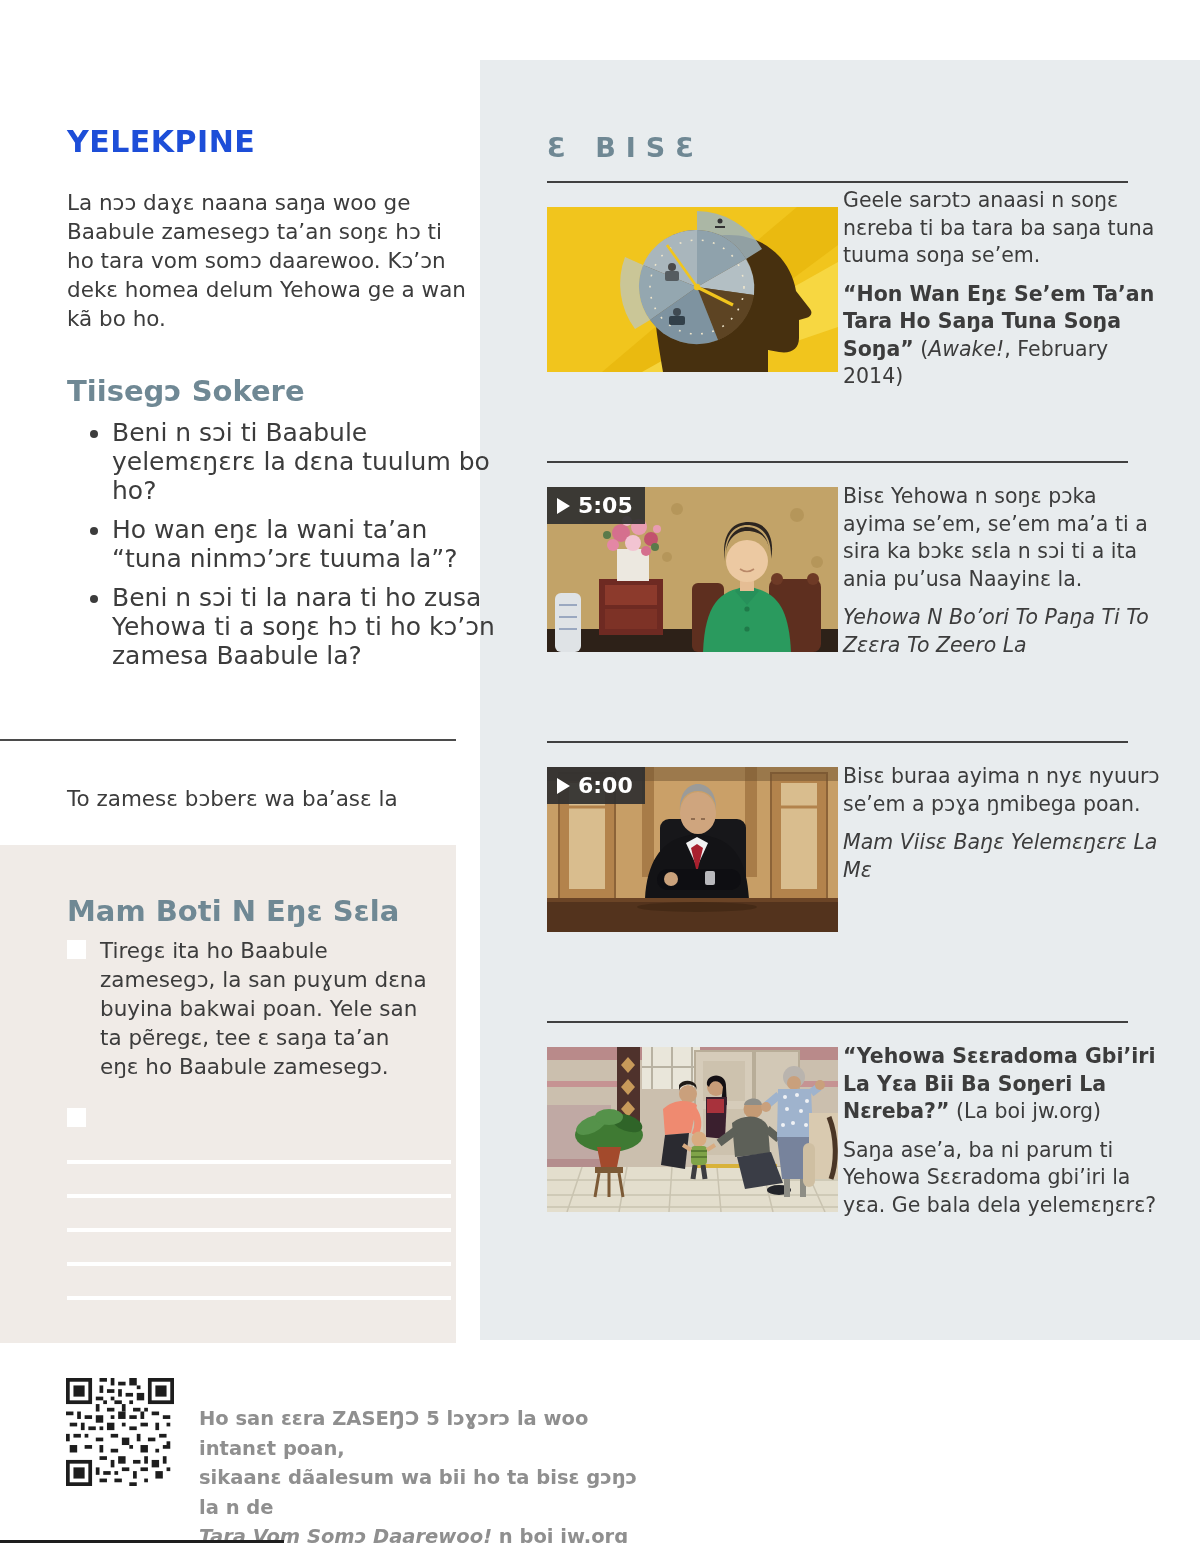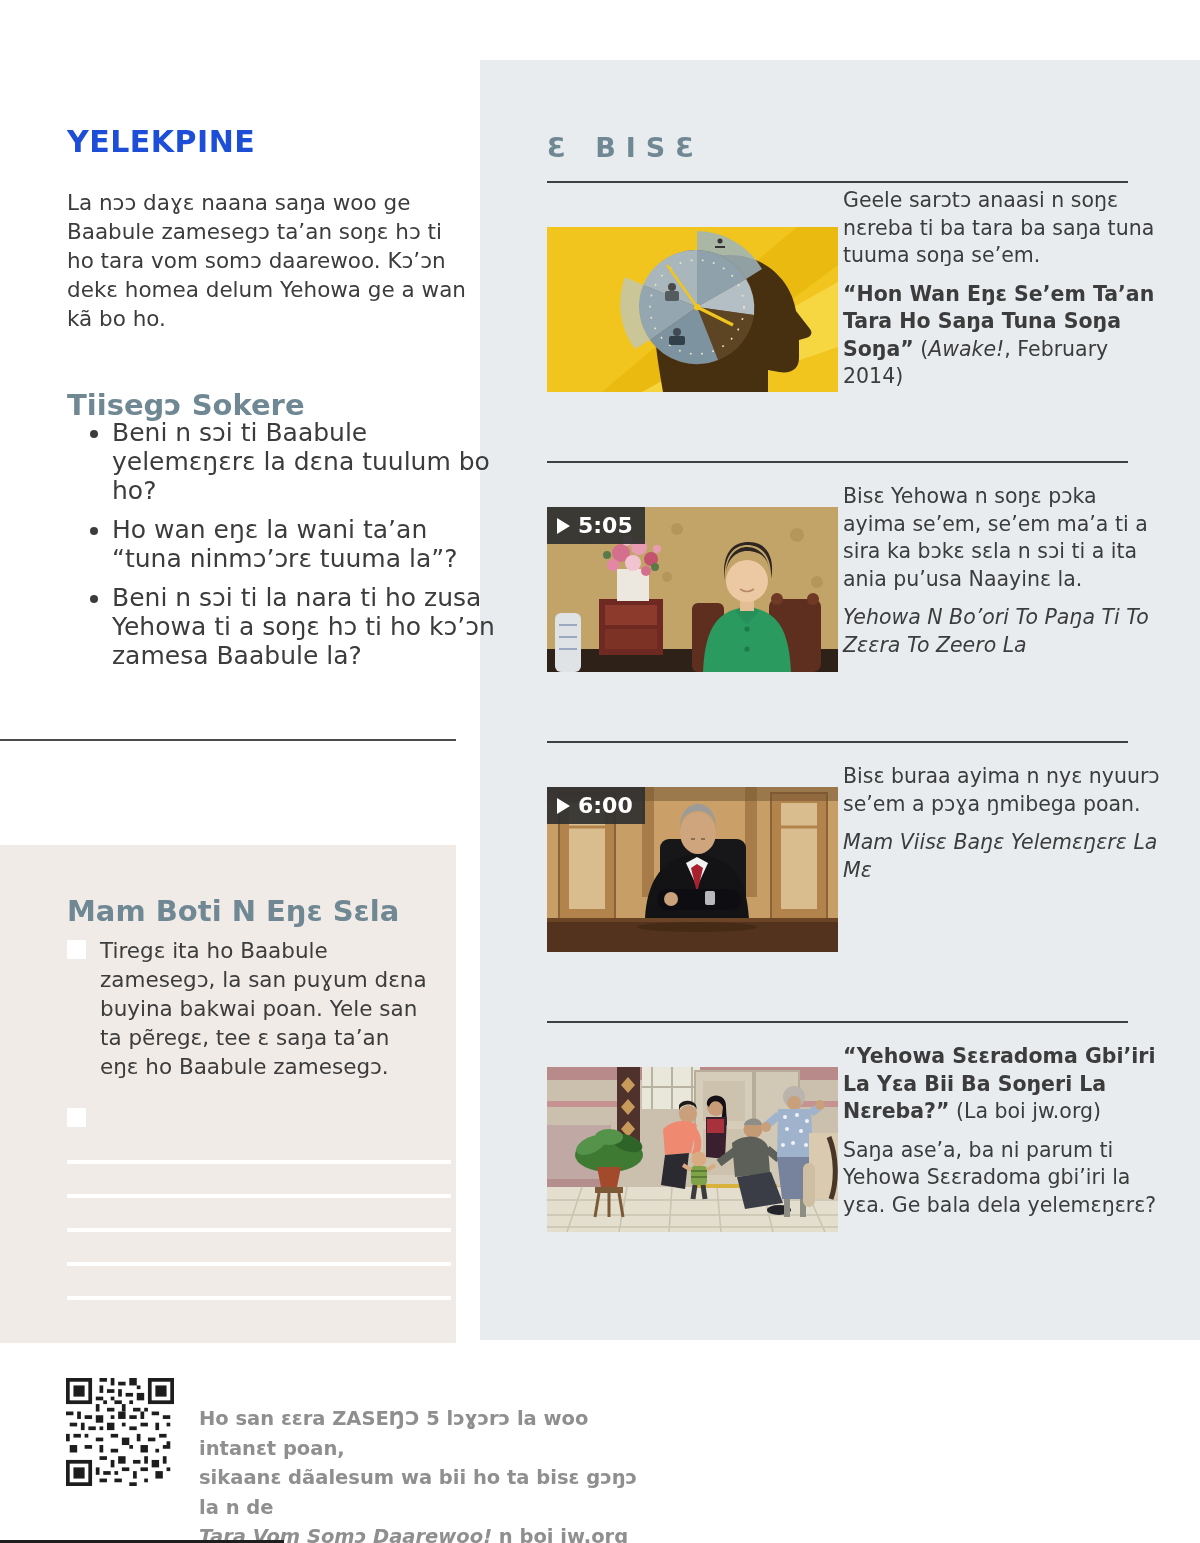--- a/index.html
+++ b/index.html
@@ -3,42 +3,42 @@
 <meta charset="utf-8">
 <style>
   html,body{margin:0;padding:0;background:#ffffff;}
   .page{position:relative;width:1200px;height:1543px;background:#fff;overflow:hidden;
         font-family:"DejaVu Sans","Liberation Sans",sans-serif;color:#3c3c3c;}
   .abs{position:absolute;}
 
   
   .main-title{left:67px;top:104px;font-size:30px;font-weight:700;color:#1d4ed8;letter-spacing:.5px;}
   .intro{left:67px;top:166px;width:400px;font-size:21.5px;line-height:29px;color:#3c3c3c;}
-  .sub-title{left:67px;top:364px;font-size:29px;font-weight:600;color:#6f8894;}
+  .sub-title{left:67px;top:350px;font-size:29px;font-weight:600;color:#6f8894;}
   .q-list{left:88px;top:418px;width:385px;margin:0;padding:0 0 0 24px;font-size:25px;line-height:29px;}
   .q-list li{margin:0 0 10px 0;}
   .left-rule{left:0;top:739px;width:456px;height:2px;background:#4b4b4b;}
   .completion-note{left:67px;top:764px;width:400px;font-size:21.5px;}
 
   .goal-box{left:0;top:845px;width:456px;height:498px;background:#f0ebe7;}
   .goal-title{left:67px;top:870px;font-size:29px;font-weight:600;color:#6f8894;}
   .check-sq{width:19px;height:19px;background:#ffffff;}
   .goal-item-text{font-size:21.5px;line-height:29px;color:#3c3c3c;}
   .write-line{left:67px;width:384px;height:4px;background:#ffffff;}
 
   .qr{left:66px;top:1378px;width:108px;height:108px;}
   .footer-text{left:199px;top:1404px;width:450px;font-size:19.5px;line-height:29.5px;
                font-weight:600;color:#8f8f8f;}
   .page-edge{left:0;top:1540px;width:284px;height:3px;background:#1e1e1e;}
 
   
   .panel{left:480px;top:60px;width:720px;height:1280px;background:#e8ecee;}
   .panel-title{left:547px;top:110px;font-size:27px;font-weight:700;letter-spacing:10px;color:#6f8894;}
   .sec-rule{left:547px;width:581px;height:2px;background:#404040;}
-  .thumb{left:547px;width:291px;height:165px;overflow:hidden;margin-top:20px;}
+  .thumb{left:547px;width:291px;height:165px;overflow:hidden;}
   .thumb svg{display:block;}
   .sec-text{left:843px;width:322px;font-size:20.5px;line-height:27.5px;color:#3c3c3c;}
   .sec-text p{margin:0 0 11px 0;}
   .ref-b{font-weight:700;}
   .ref-bi{font-weight:400;font-style:italic;}
   .badge{position:absolute;left:0;top:0;height:37px;padding:0 12px 0 10px;background:rgba(48,48,48,.92);
          display:flex;align-items:center;gap:8px;color:#fff;font-size:22px;font-weight:600;}
   .play-tri{width:0;height:0;border-left:13px solid #fff;border-top:8px solid transparent;
             border-bottom:8px solid transparent;}
 </style>
@@ -274,20 +274,21 @@
   <p class="abs intro">La nɔɔ daɣɛ naana saŋa woo ge Baabule zamesegɔ ta’an soŋɛ hɔ ti ho tara vom somɔ daarewoo. Kɔ’ɔn dekɛ homea delum Yehowa ge a wan kã bo ho.</p>
 
   <h2 class="abs sub-title">Tiisegɔ Sokere</h2>
   <ul class="abs q-list">
     <li><span>Beni n sɔi ti Baabule yelemɛŋɛrɛ la dɛna tuulum bo ho?</span></li>
     <li><span>Ho wan eŋɛ la wani ta’an “tuna ninmɔ’ɔrɛ tuuma la”?</span></li>
     <li><span>Beni n sɔi ti la nara ti ho zusa Yehowa ti a soŋɛ hɔ ti ho kɔ’ɔn zamesa Baabule la?</span></li>
   </ul>
 
   <div class="abs left-rule"></div>
+  <p class="abs completion-note">To zamesɛ bɔberɛ wa ba’asɛ la</p>
 
   <div class="abs goal-box"></div>
   <h2 class="abs goal-title">Mam Boti N Eŋɛ Sɛla</h2>
 
   <div class="abs check-sq" style="left:67px;top:940px"></div>
   <div class="abs goal-item-text" style="left:100px;top:936px;width:334px">Tiregɛ ita ho Baabule zamesegɔ, la san puɣum dɛna buyina bakwai poan. Yele san ta pẽregɛ, tee ɛ saŋa ta’an eŋɛ ho Baabule zamesegɔ.</div>
 
   <div class="abs check-sq" style="left:67px;top:1108px"></div>
 
   <div class="abs write-line" style="top:1160px"></div>

